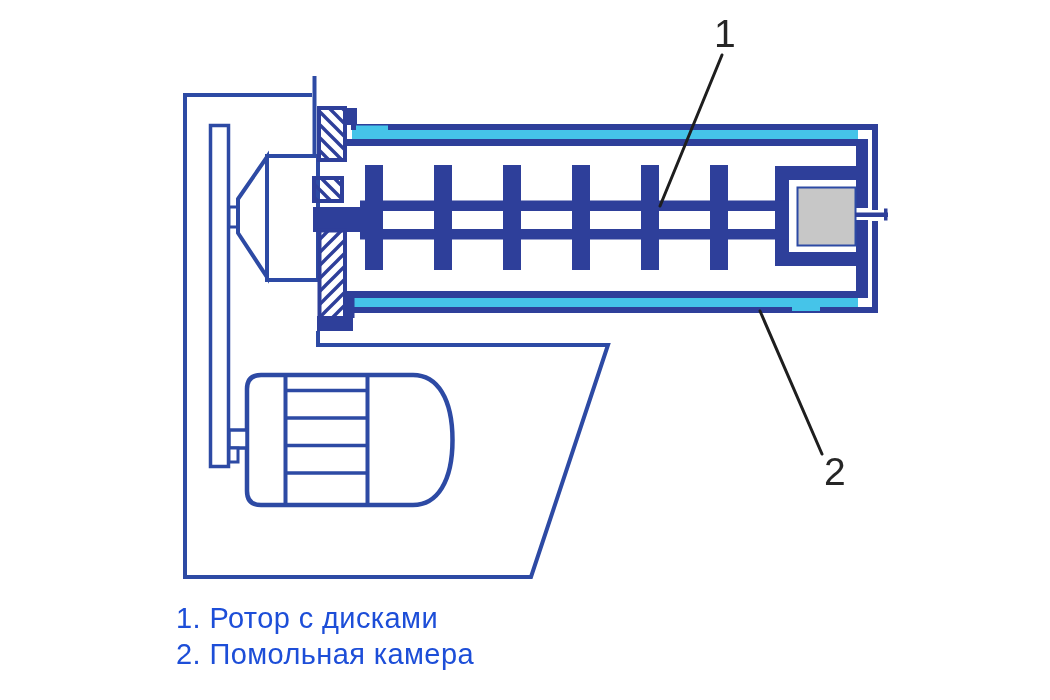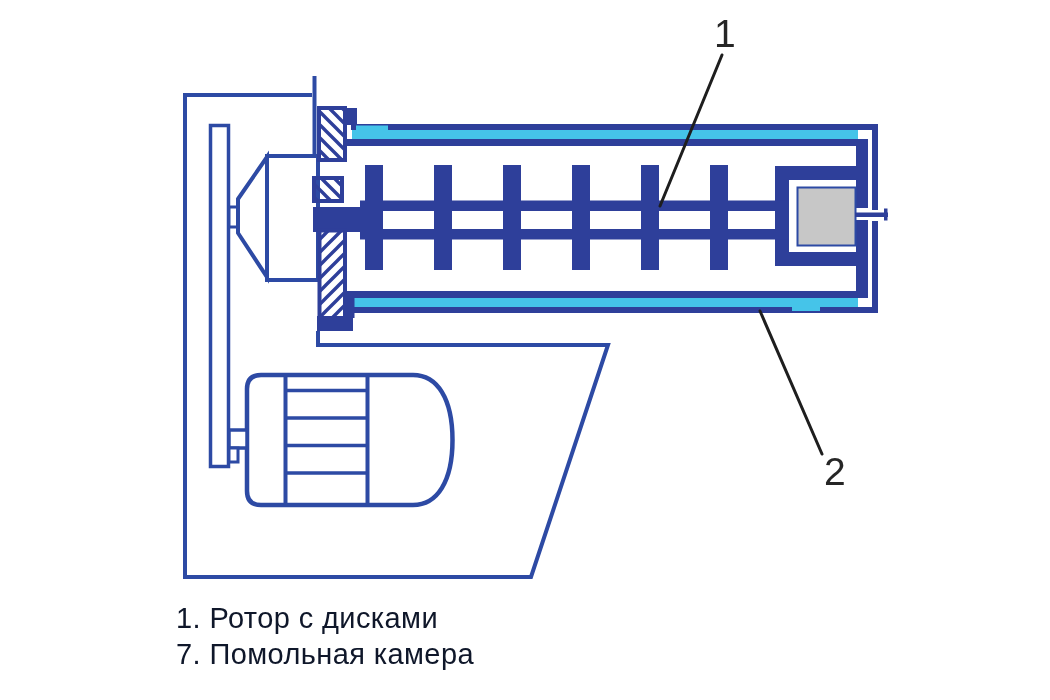--- a/index.html
+++ b/index.html
@@ -8,21 +8,21 @@
     font-family:"Liberation Sans", sans-serif;overflow:hidden;
   }
   #drawing{position:absolute;left:0;top:0;}
   .callout{
     position:absolute;color:#262626;font-size:39px;line-height:1;
     font-family:"Liberation Sans", sans-serif;font-weight:400;
   }
   #callout-1{left:714px;top:14px;}
   #callout-2{left:824px;top:452px;}
   #legend{
-    position:absolute;left:176px;top:600px;color:#0f172a;
+    position:absolute;left:176px;top:600px;color:#1d4ed8;
     font-size:29px;line-height:36px;letter-spacing:0.4px;font-weight:400;
   }
 </style>
 </head>
 <body>
 
 <div id="canvas">
 
   <svg id="drawing" width="1050" height="700" viewBox="0 0 1050 700">
     <defs>
@@ -110,16 +110,16 @@
 
     <line x1="722" y1="55" x2="660" y2="206" stroke="#1e1e1e" stroke-width="3" stroke-linecap="round"></line>
     <line x1="760" y1="311" x2="822" y2="454" stroke="#1e1e1e" stroke-width="3" stroke-linecap="round"></line>
   </svg>
 
   <span id="callout-1" class="callout">1</span>
   <span id="callout-2" class="callout">2</span>
 
   <div id="legend">
     <div>1. Ротор с дисками</div>
-    <div>7. Помольная камера</div>
+    <div>2. Помольная камера</div>
   </div>
 
 </div>
 
 </body></html>

